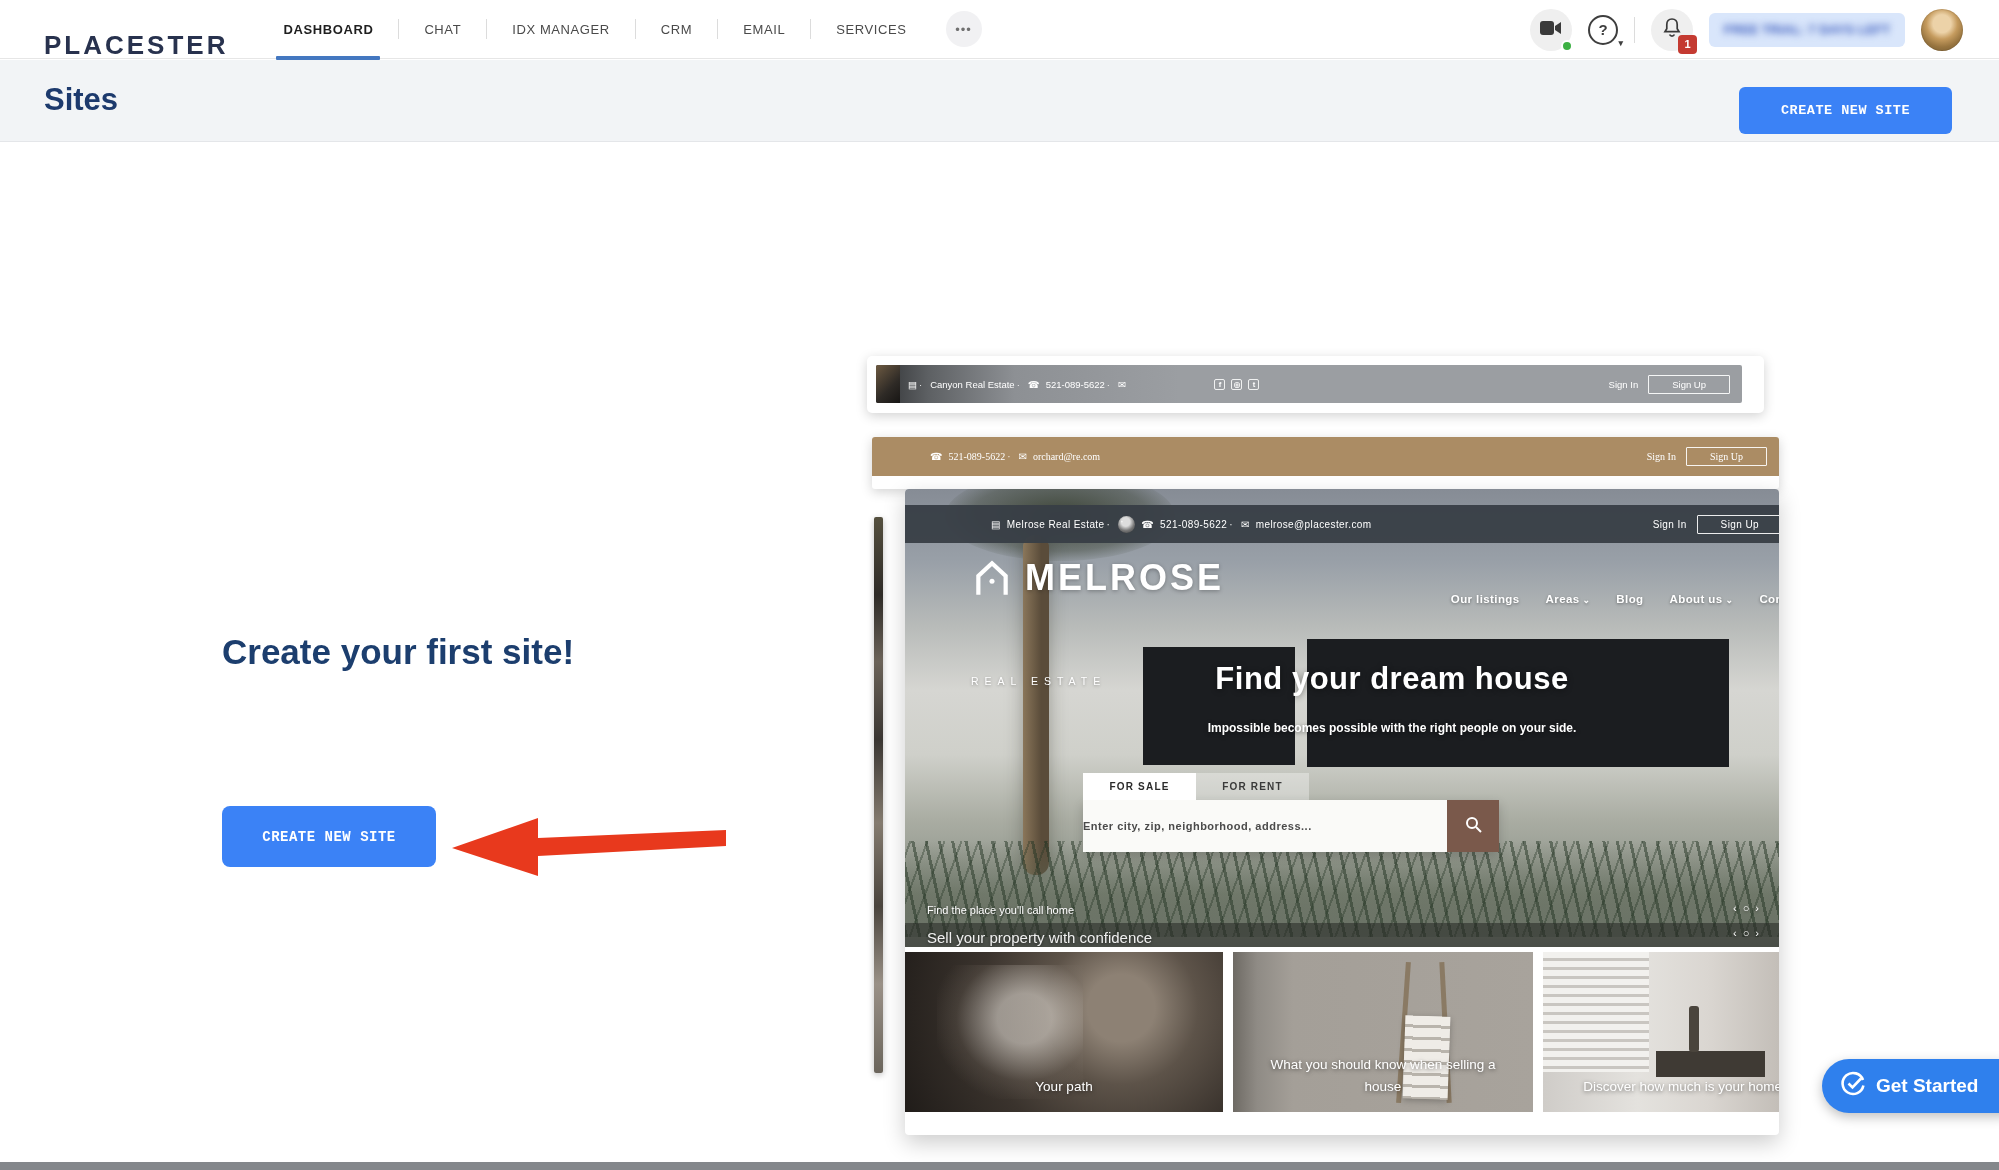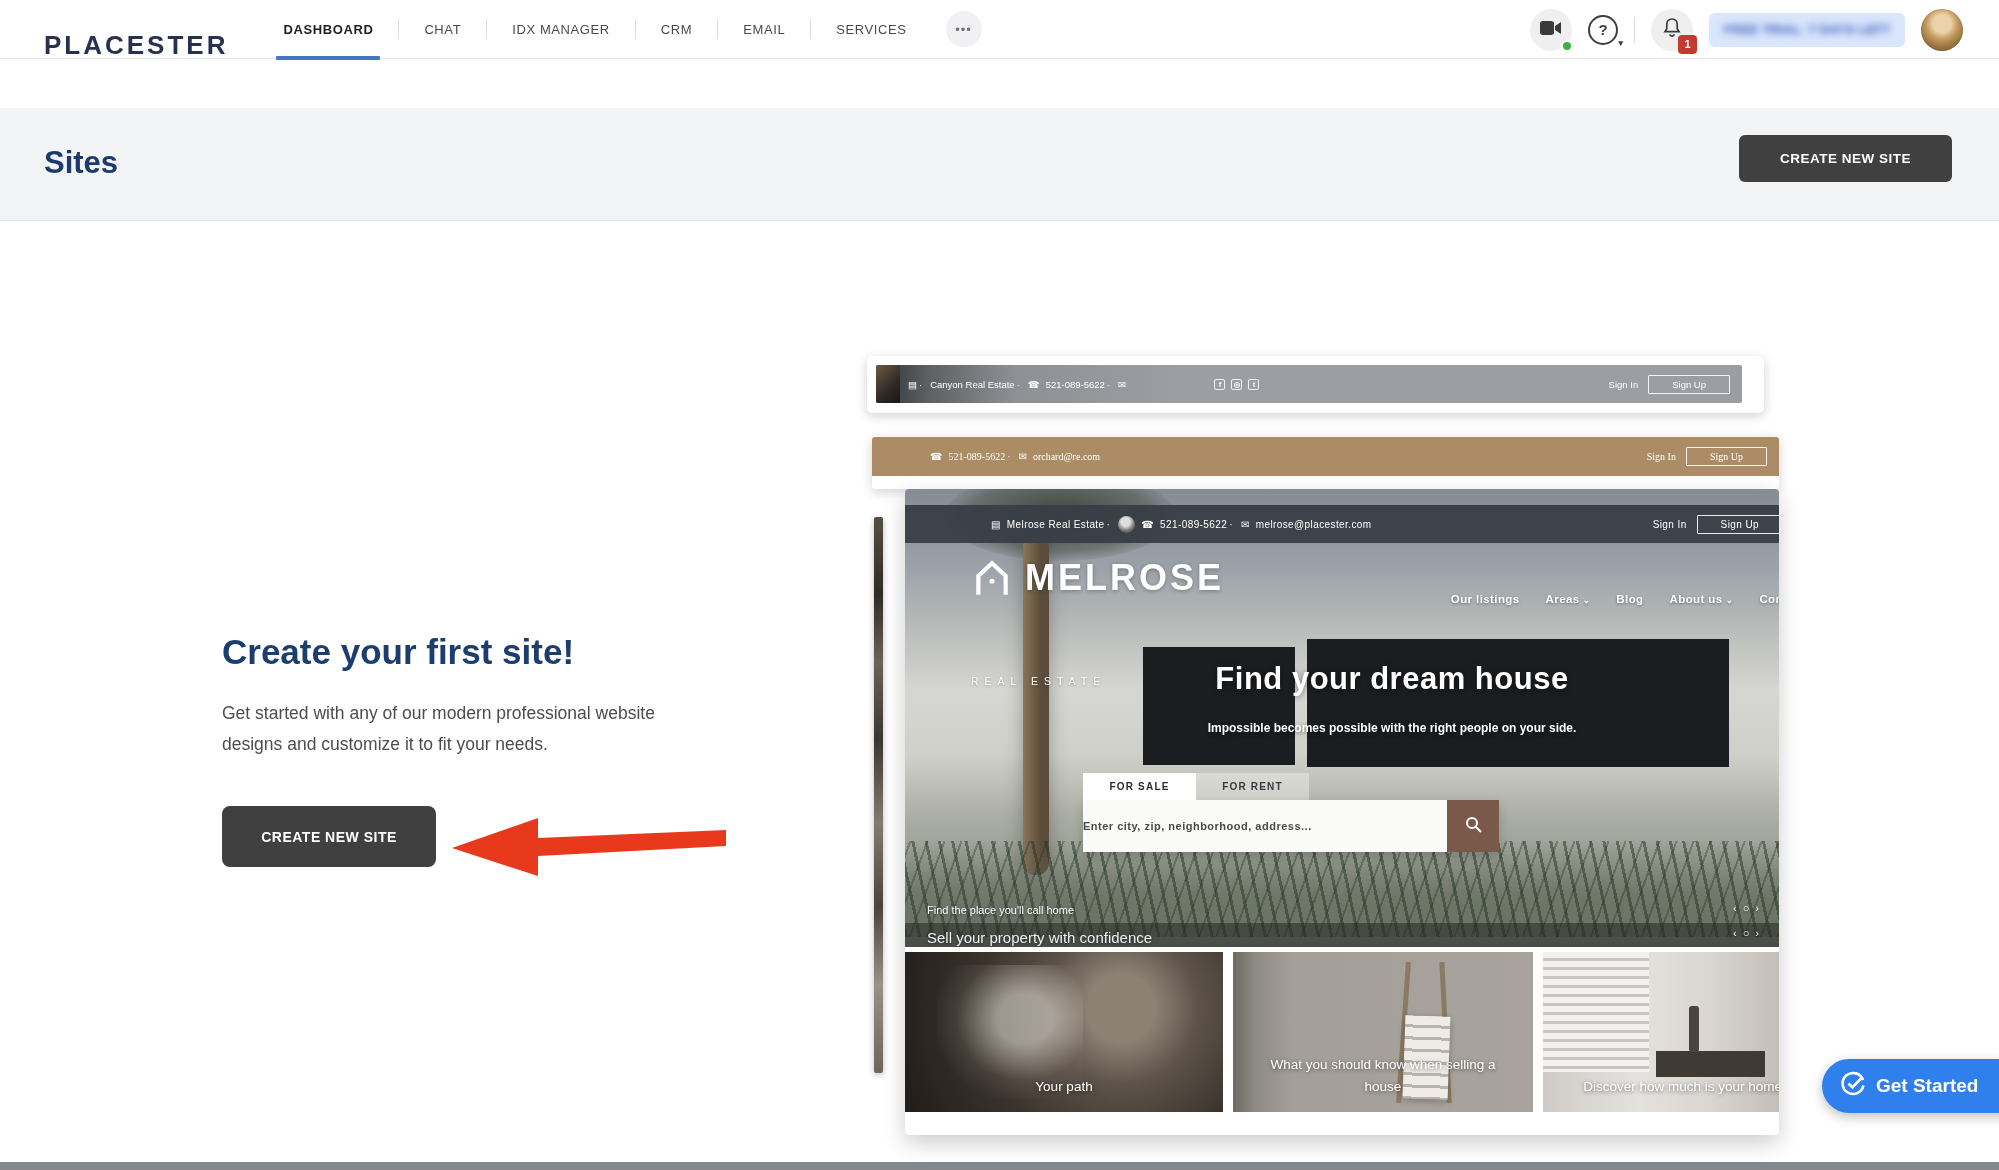--- a/index.html
+++ b/index.html
@@ -21,23 +21,23 @@
   .green-dot { position:absolute; right:-1px; bottom:-1px; width:12px; height:12px; border-radius:50%; background:#3cb043; border:2px solid #fff; }
   .help-btn { width:30px; height:30px; border-radius:50%; border:2.5px solid #3e3e3e; color:#3e3e3e; display:flex; align-items:center; justify-content:center; font-weight:700; font-size:15px; background:#fff; cursor:pointer; position:relative; }
   .help-btn::after { content:"▾"; position:absolute; right:-7px; bottom:-5px; font-size:9px; color:#3e3e3e; background:#fff; }
   .nav-divider { width:1px; height:26px; background:#dcdcdc; }
   .badge { position:absolute; right:-4px; bottom:-3px; min-width:19px; height:19px; border-radius:4px; background:#c43a31; color:#fff; font-size:11px; font-weight:700; display:flex; align-items:center; justify-content:center; padding:0 4px; }
   .trial-pill { height:34px; min-width:196px; border-radius:6px; background:#d9e6fb; display:flex; align-items:center; justify-content:center; padding:0 14px; cursor:pointer; }
   .trial-pill span { font-size:13px; font-weight:700; color:#3c5cbe; filter:blur(3.5px); white-space:nowrap; }
   .avatar { width:42px; height:42px; border-radius:50%; background:radial-gradient(circle at 50% 35%, #ecd2a8 0 26%, #c59b5e 45%, #97743f 68%, #6e5630 100%); box-shadow:inset 0 0 0 1px rgba(0,0,0,.08); cursor:pointer; }
 
   
-  .page-head { position:absolute; top:60px; left:0; right:0; height:113px; background:#f2f4f6; border-bottom:1px solid #e4e6e9; z-index:30;margin-top:48px; }
+  .page-head { position:absolute; top:60px; left:0; right:0; height:82px; background:#f2f4f6; border-bottom:1px solid #e4e6e9; z-index:30; }
   .page-title { position:absolute; left:44px; top:50%; transform:translateY(-54%); font-size:31px; font-weight:700; color:#1d3a6d; }
-  .btn-blue { background:#404040; color:#fff; border:none; border-radius:6px; font-weight:700; font-family:Liberation Sans, sans-serif; letter-spacing:.5px; cursor:pointer; }
+  .btn-blue { background:#3b82f6; color:#fff; border:none; border-radius:6px; font-weight:700; font-family:Liberation Mono, monospace; letter-spacing:.5px; cursor:pointer; }
   .create-top { position:absolute; right:47px; top:27px; width:213px; height:47px; font-size:13.5px; }
 
   
   .intro-h { position:absolute; left:222px; top:632px; font-size:35px; font-weight:700; color:#1c3e6e; }
   .intro-p { position:absolute; left:222px; top:698px; width:445px; font-size:17.5px; line-height:31px; color:#4d4d4d; }
   .create-main { position:absolute; left:222px; top:806px; width:214px; height:61px; font-size:14px; border-radius:8px; }
   .arrow-svg { position:absolute; left:438px; top:808px; z-index:5; }
 
   
   .card { position:absolute; background:#fff; border-radius:5px; box-shadow:0 3px 12px rgba(0,0,0,.18); }
@@ -179,21 +179,20 @@
       <div class="avatar"></div>
     </div>
   </header>
 
   <section class="page-head">
     <h1 class="page-title">Sites</h1>
     <button class="btn-blue create-top">CREATE NEW SITE</button>
   </section>
 
   <h2 class="intro-h">Create your first site!</h2>
-  <p class="intro-p">Get started with any of our modern professional website designs and customize it to fit your needs.</p>
   <button class="btn-blue create-main">CREATE NEW SITE</button>
   <svg class="arrow-svg" width="290" height="75" viewBox="0 0 290 75">
     <polygon points="288,22 100,30 100,10 14,40 100,68 100,48 288,38" fill="#e8391d"></polygon>
   </svg>
 
   <div class="card cardA">
     <div class="barA">
       <div class="thumb"></div>
       <div class="bar-txt">
         <span class="sep">▤</span>

